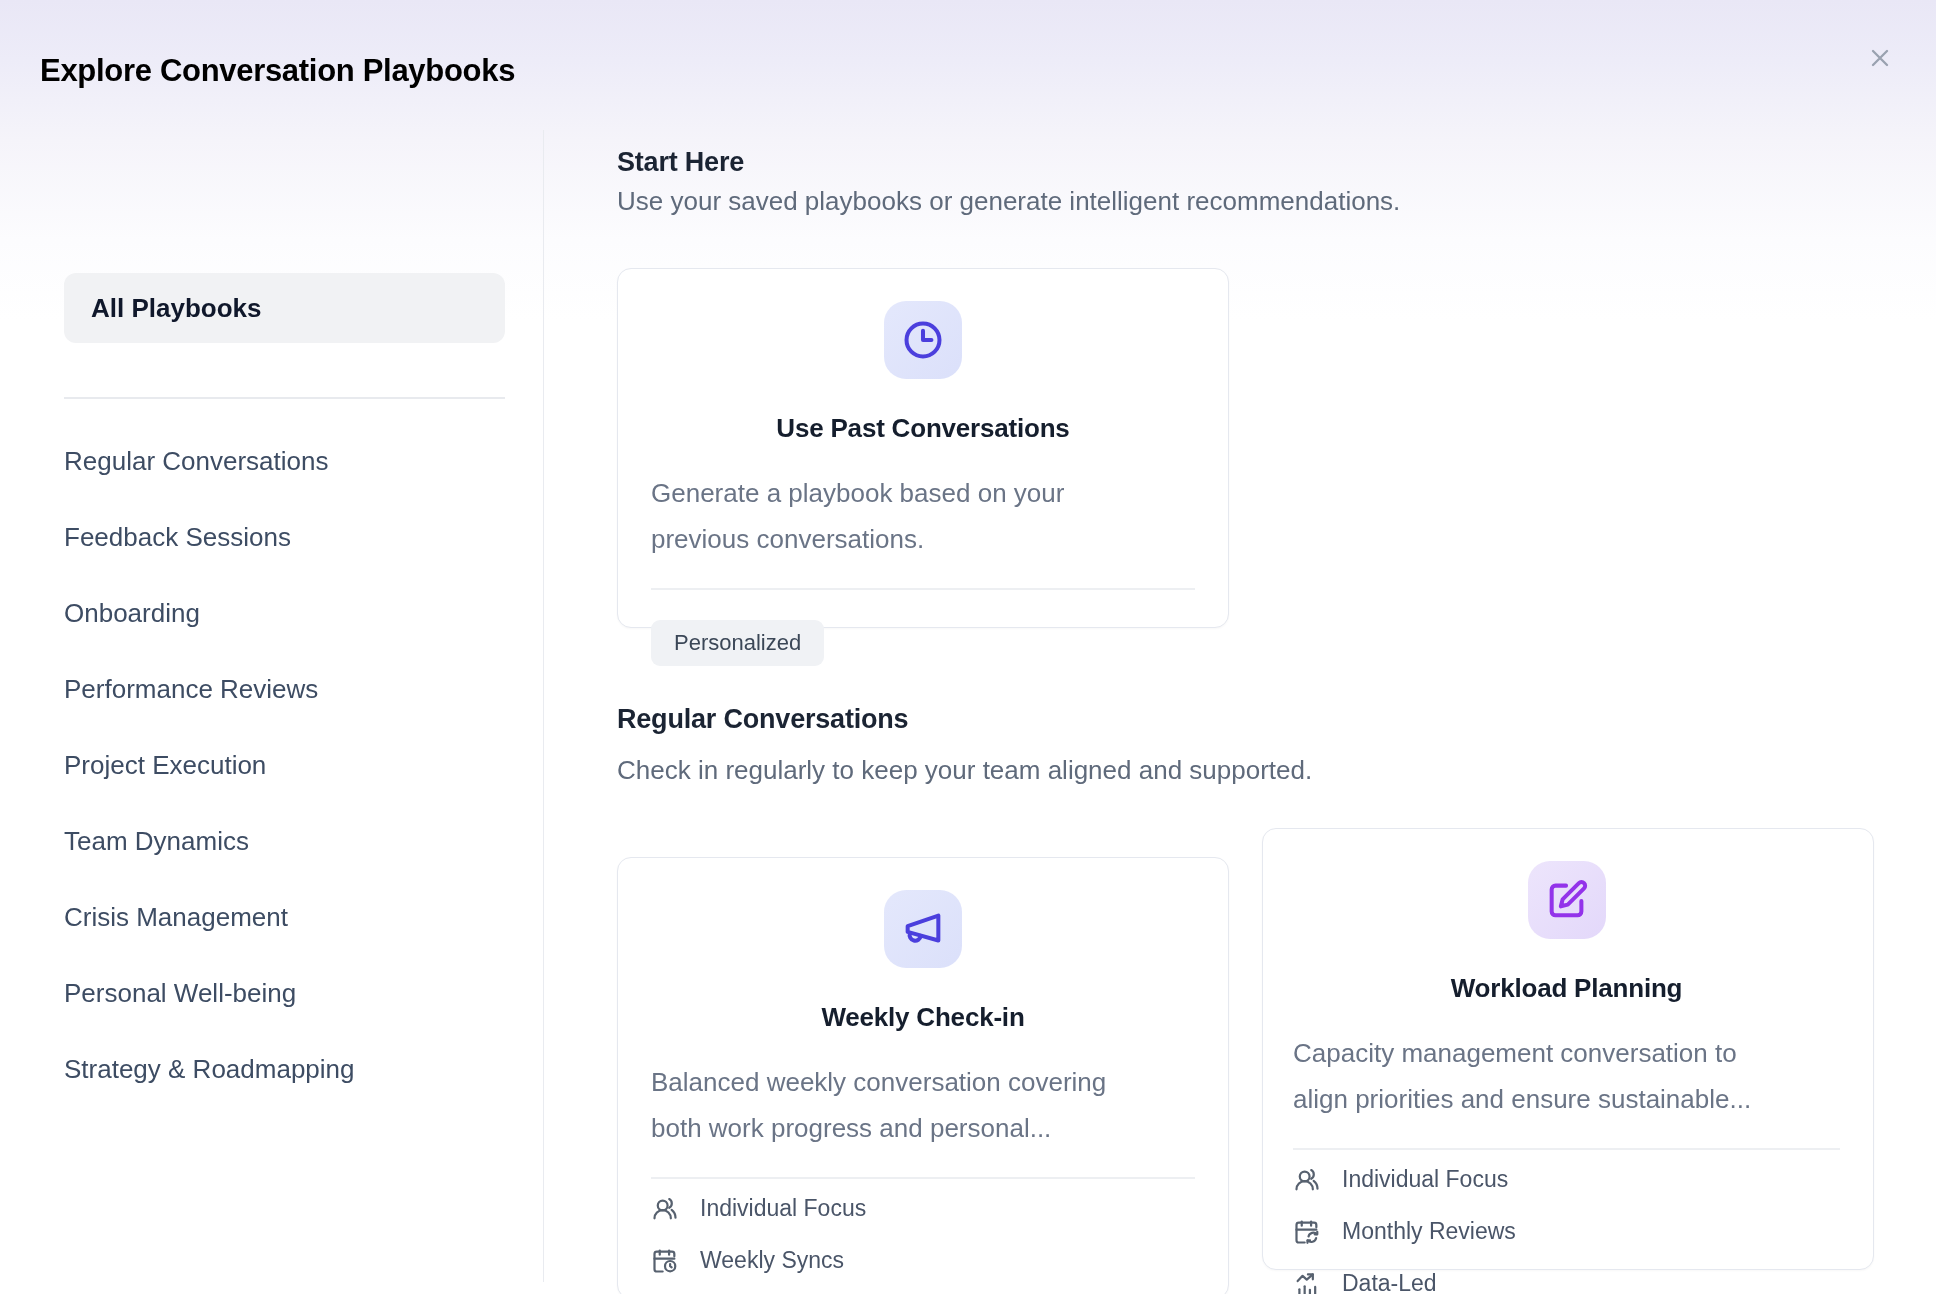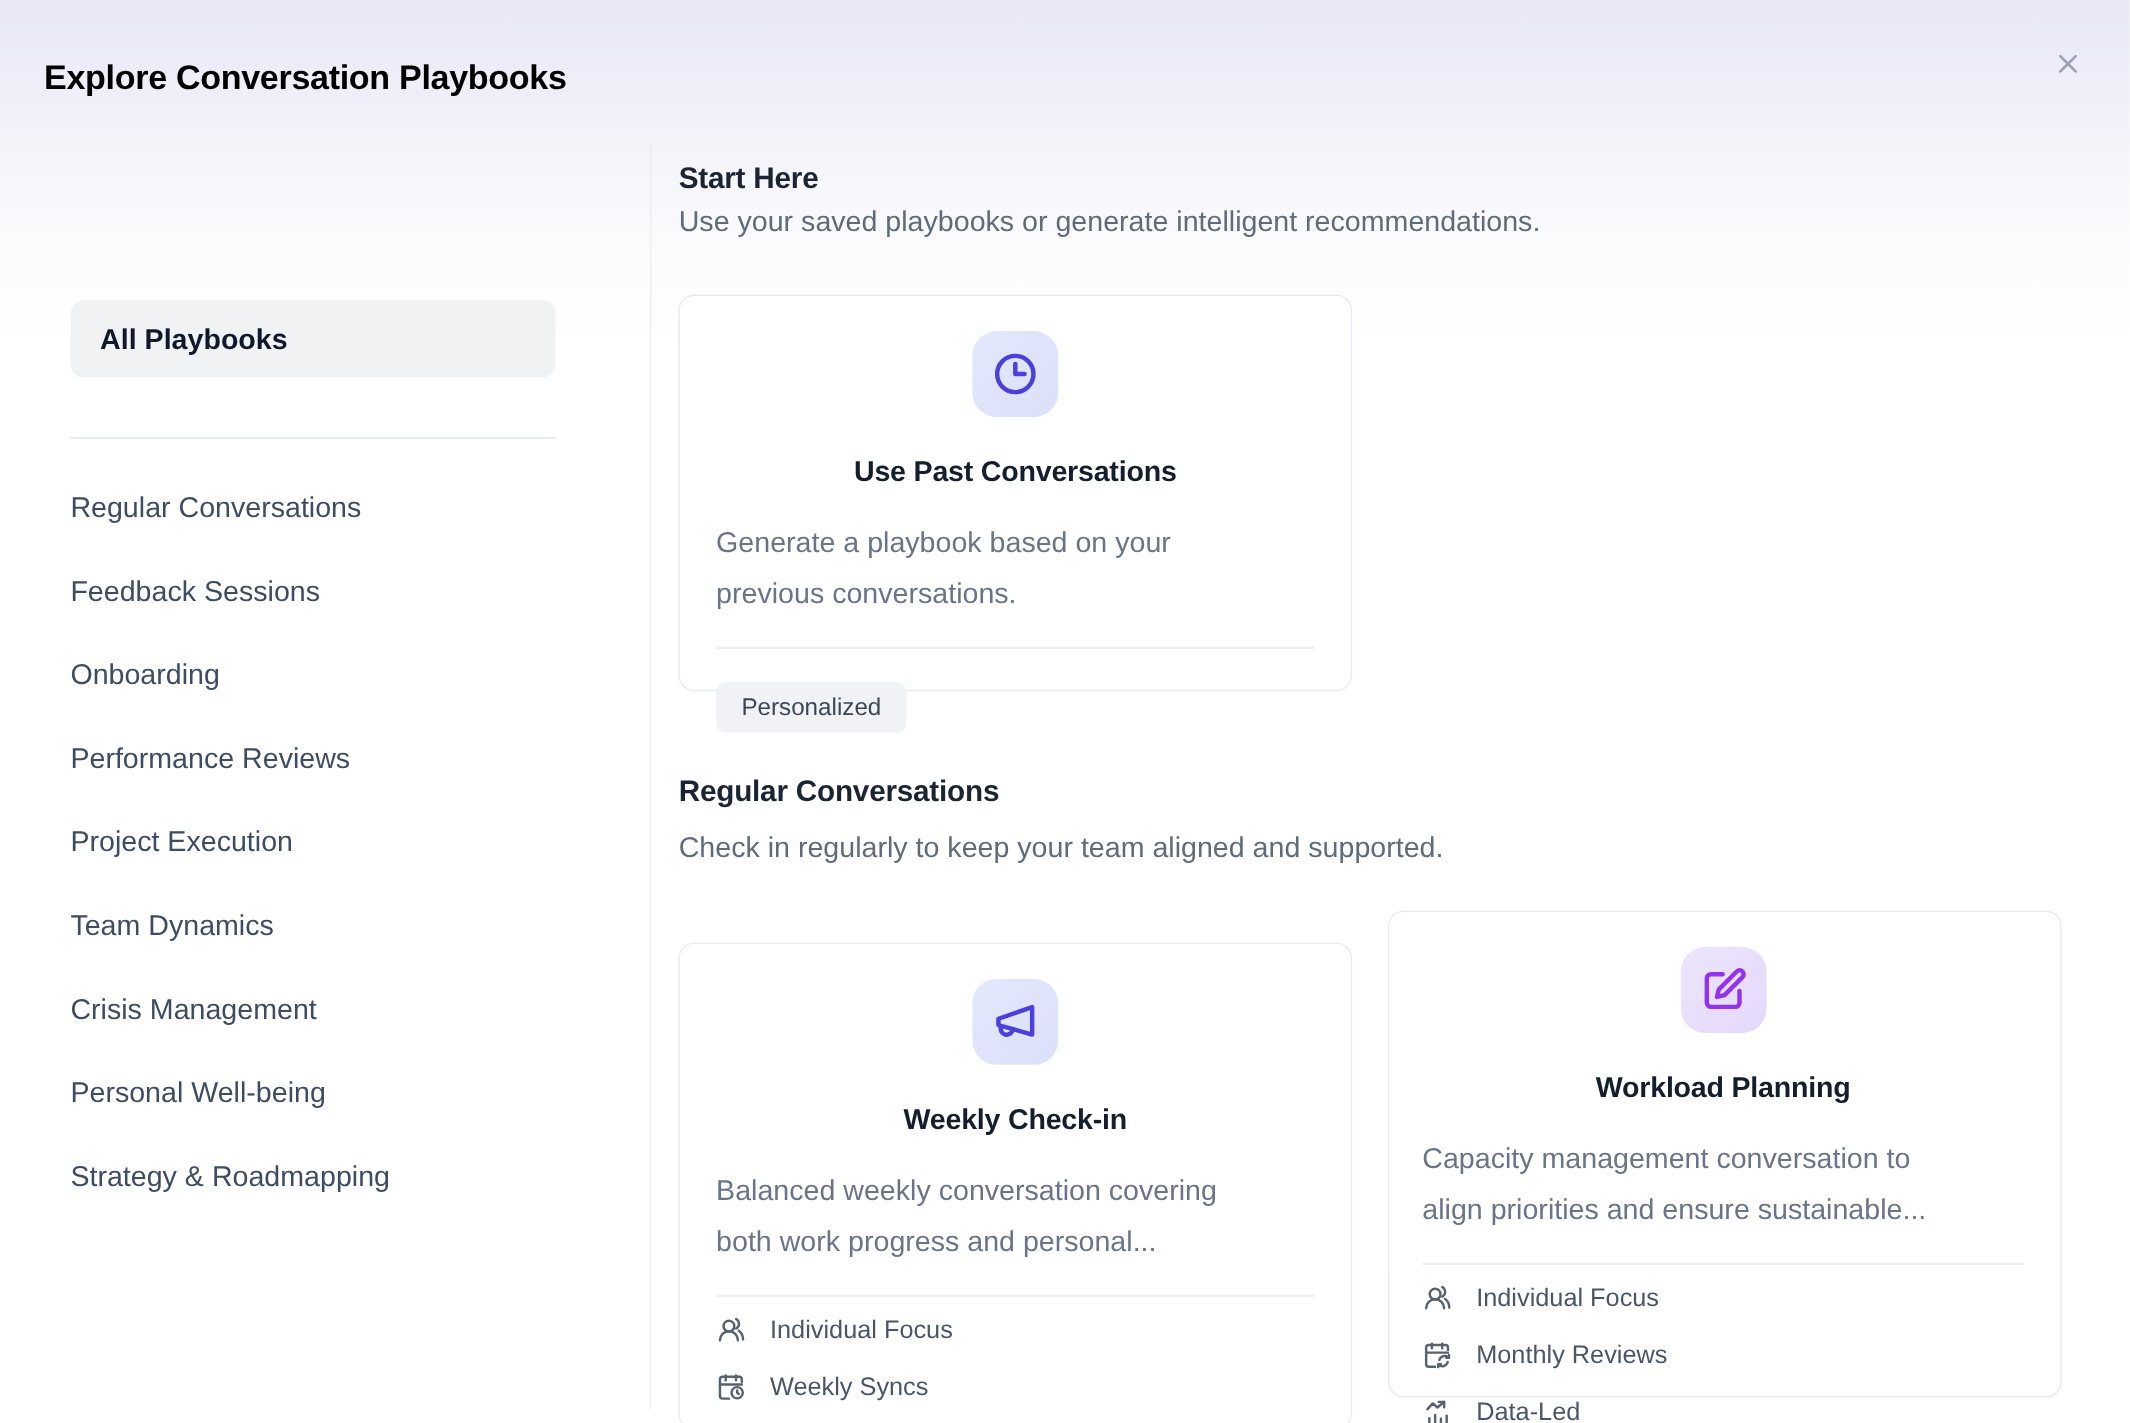--- a/index.html
+++ b/index.html
@@ -13,21 +13,21 @@
   .page-title {
     position:absolute; left:40px; top:26px;
     font-size:31px; font-weight:700; color:#000000; letter-spacing:-0.3px;margin-top:27px;
   }
   .close-btn {
     position:absolute; left:1860px; top:38px; width:40px; height:40px;
     background:none; border:none; cursor:pointer; display:flex; align-items:center; justify-content:center;
   }
   
   .sidebar {
-    position:absolute; left:0; top:130px; width:592px; bottom:12px;
+    position:absolute; left:0; top:130px; width:544px; bottom:12px;
     border-right:1.5px solid #e9ebf0;
   }
   .sidebar-pill {
     position:absolute; left:64px; top:143px; width:441px; height:70px;
     background:#f1f2f4; border-radius:12px;
     display:flex; align-items:center; padding-left:27px;
     font-size:26px; font-weight:600; color:#10182b; cursor:pointer;
   }
   .sidebar-divider {
     position:absolute; left:64px; top:267px; width:441px; height:1.5px; background:#e8eaee;

